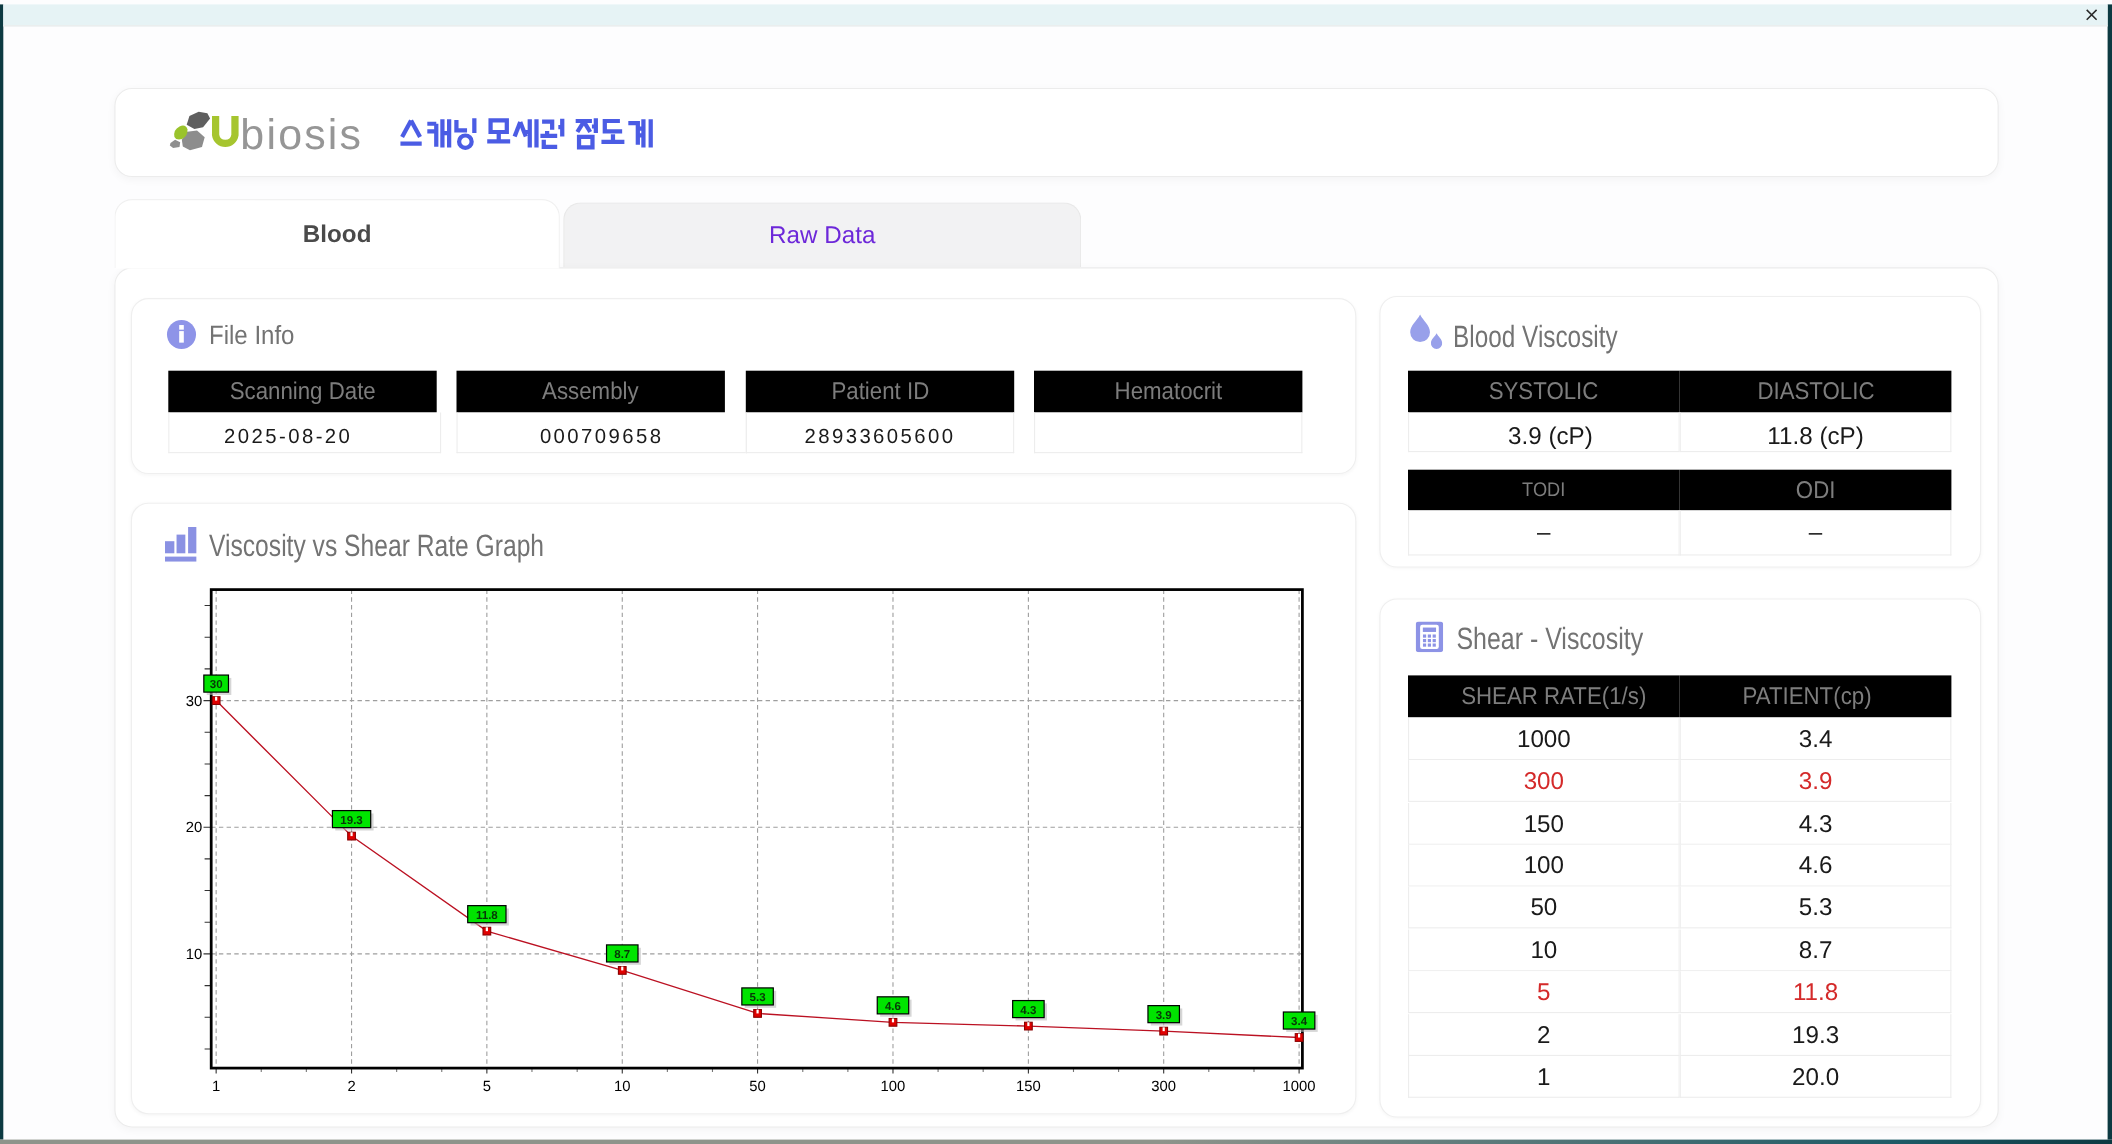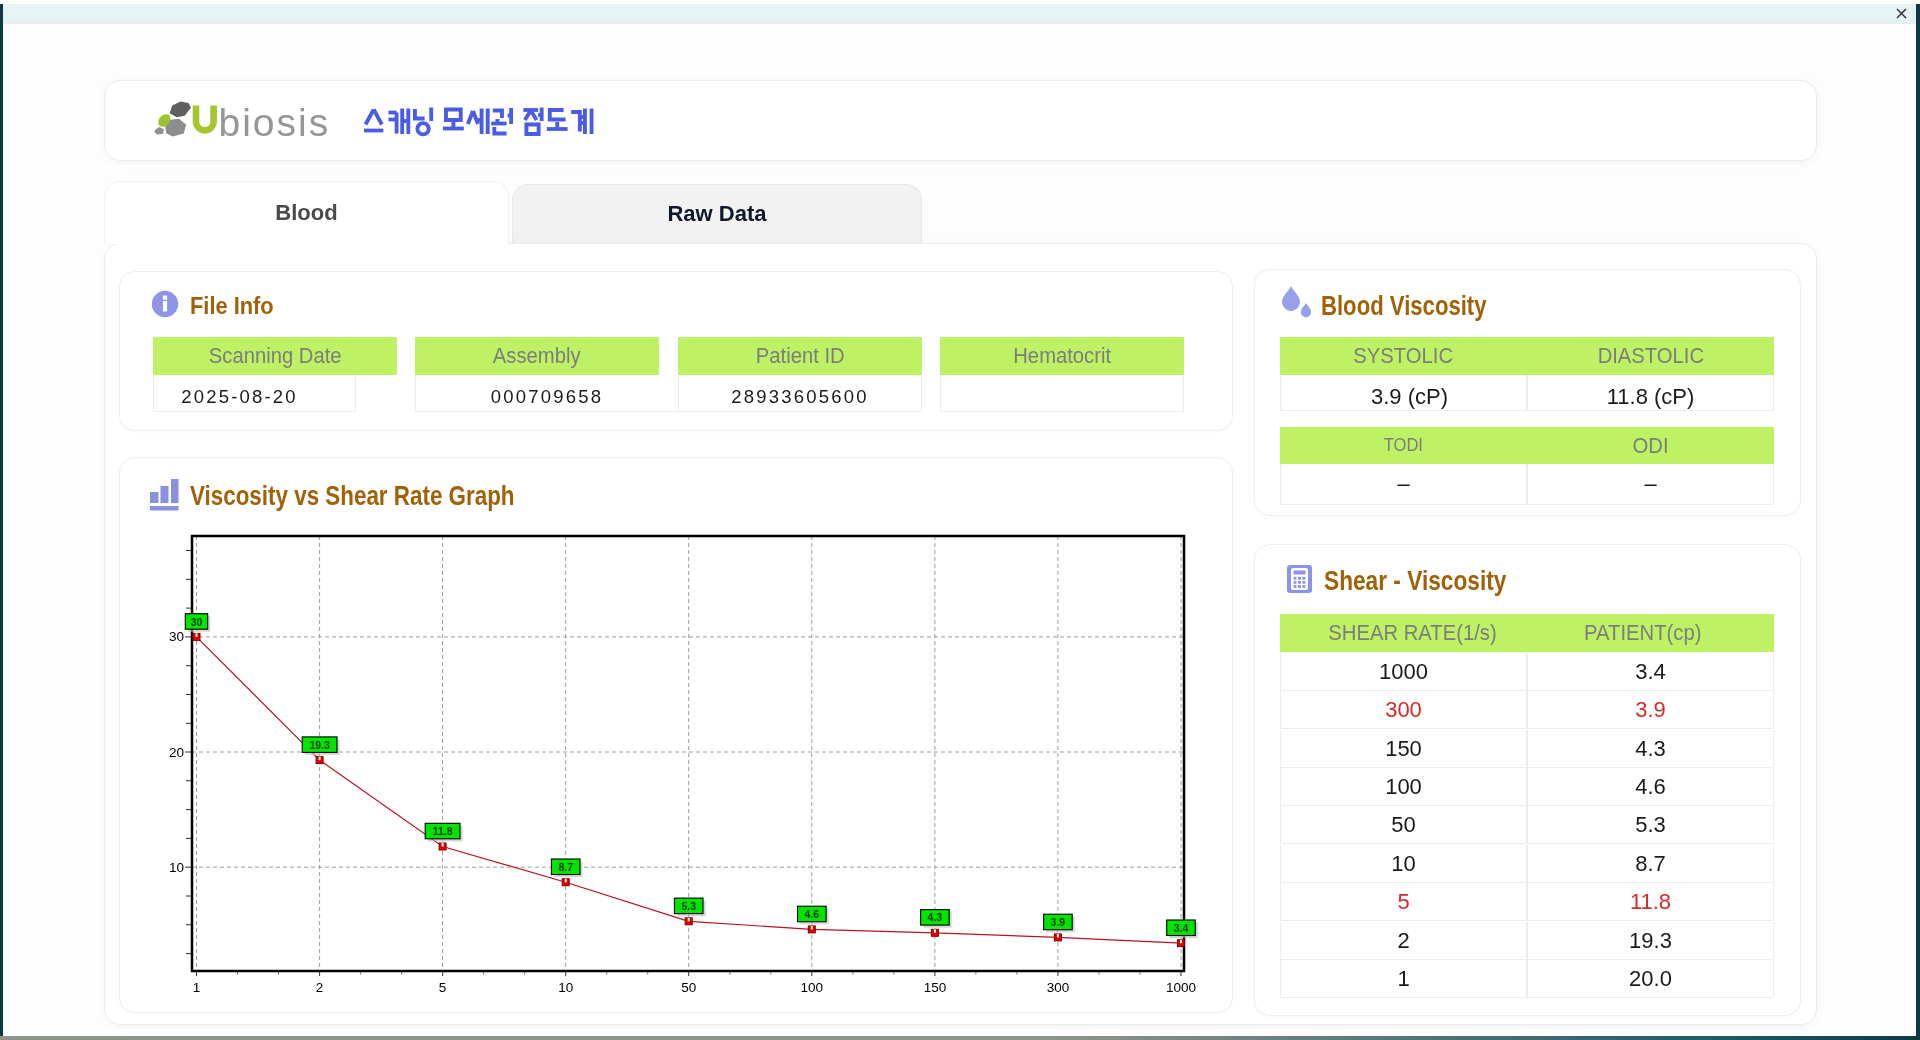--- a/index.html
+++ b/index.html
@@ -1,20 +1,20 @@
 <!DOCTYPE html>
 <html><head><meta charset="utf-8"><style>
 *{margin:0;padding:0;box-sizing:border-box}
 html,body{width:1920px;height:1040px;overflow:hidden;background:#fdfdfe;
 font-family:"Liberation Sans",sans-serif}
 .abs{position:absolute}
 .card{position:absolute;background:#fff;border:1px solid #ececec;border-radius:16px;box-shadow:0 2px 8px rgba(0,0,0,0.04)}
 .panel{position:absolute;background:#fff;border:1.5px solid #efefef;border-radius:16px;box-shadow:0 1px 3px rgba(0,0,0,0.03)}
-.ptitle{position:absolute;font-weight:bold;color:#a16207}
-.gcell{position:absolute;background:#bef264;color:#7d7d7d;display:flex;align-items:center;justify-content:center}
+.ptitle{position:absolute;font-weight:normal;color:#737373}
+.gcell{position:absolute;background:#000000;color:#7d7d7d;display:flex;align-items:center;justify-content:center}
 .gcell>span{display:inline-block;transform:scaleX(0.92)}
 .vcell{position:absolute;background:#fff;color:#1a1a1a;display:flex;align-items:center;justify-content:center;border:1px solid #ededed;border-top:none}
 .chart{position:absolute;left:0;top:0}
 </style></head>
 <body>
 
 <div class="abs" style="left:0;top:4px;width:3px;height:1032px;background:#0d3a42"></div>
 <div class="abs" style="left:1916px;top:4px;width:4px;height:1032px;background:#0d3a42"></div>
 <div class="abs" style="left:3px;top:4px;width:1913px;height:20px;background:#e6f3f5;border-bottom:1px solid #ebebeb"></div>
 <svg class="abs" style="left:1896px;top:8px" width="11" height="11" viewBox="0 0 11 11">
@@ -69,35 +69,35 @@
       <path d="M11.3 15 L11.3 20.5" transform="translate(180,0)"></path>
       <path d="M1 22 L21.5 22" transform="translate(180,0)"></path>
       <path d="M1 5 L9.5 5 L9.5 24.5" transform="translate(204,0)"></path>
       <path d="M14.5 1.5 L14.5 27" transform="translate(204,0)"></path>
       <path d="M21 1.5 L21 27" transform="translate(204,0)"></path>
       <path d="M10.5 10 L14.5 10" transform="translate(204,0)"></path>
       <path d="M10.5 16 L14.5 16" transform="translate(204,0)"></path>
     </g>
 </svg>
 
-<div class="abs" style="left:512px;top:184px;width:410px;height:59px;background:#f2f2f3;border:1px solid #e8e8e8;border-bottom:none;border-radius:16px 16px 0 0;display:flex;align-items:center;justify-content:center;font-weight:bold;font-size:22px;color:#0f172a">Raw Data</div>
+<div class="abs" style="left:512px;top:184px;width:471px;height:59px;background:#f2f2f3;border:1px solid #e8e8e8;border-bottom:none;border-radius:16px 16px 0 0;display:flex;align-items:center;justify-content:center;font-weight:normal;font-size:22px;color:#6d28d9">Raw Data</div>
 <div class="card" style="left:104px;top:243px;width:1713px;height:782px"></div>
 <div class="abs" style="left:104px;top:181px;width:405px;height:63px;background:#fff;border:1px solid #f0f0f0;border-bottom:none;border-radius:16px 16px 0 0;display:flex;align-items:center;justify-content:center;font-weight:bold;font-size:22px;color:#4a4a4a">Blood</div>
 
 <div class="panel" style="left:119px;top:271px;width:1114px;height:160px"></div>
 <svg class="abs" style="left:151px;top:290px" width="28" height="28" viewBox="0 0 28 28">
     <circle cx="14" cy="14" r="13.2" fill="#8e94e8"></circle>
     <rect x="11.9" y="11" width="4.2" height="10.5" fill="#fff"></rect>
     <rect x="11.9" y="5.5" width="4.2" height="4.2" fill="#fff"></rect>
   </svg>
 <div class="ptitle" style="left:190px;top:292px;font-size:24px"><span style="display:inline-block;transform:scaleX(0.91);transform-origin:left">File Info</span></div>
 <div class="gcell" style="left:153px;top:337px;width:244px;height:38px;font-size:22px">
     <span>Scanning Date</span>
   </div>
-<div class="vcell" style="left:153px;top:375px;width:203px;height:37px;font-size:18.5px;letter-spacing:2.2px;padding-top:8px;padding-right:30px">2025-08-20</div>
+<div class="vcell" style="left:153px;top:375px;width:248px;height:37px;font-size:18.5px;letter-spacing:2.2px;padding-top:8px;padding-right:30px">2025-08-20</div>
 <div class="gcell" style="left:415px;top:337px;width:244px;height:38px;font-size:22px">
     <span>Assembly</span>
   </div>
 <div class="vcell" style="left:415px;top:375px;width:264px;height:37px;font-size:18.5px;letter-spacing:2.2px;padding-top:8px">000709658</div>
 <div class="gcell" style="left:678px;top:337px;width:244px;height:38px;font-size:22px">
     <span>Patient ID</span>
   </div>
 <div class="vcell" style="left:678px;top:375px;width:244px;height:37px;font-size:18.5px;letter-spacing:2.2px;padding-top:8px">28933605600</div>
 <div class="gcell" style="left:940px;top:337px;width:244px;height:38px;font-size:22px">
     <span>Hematocrit</span>

